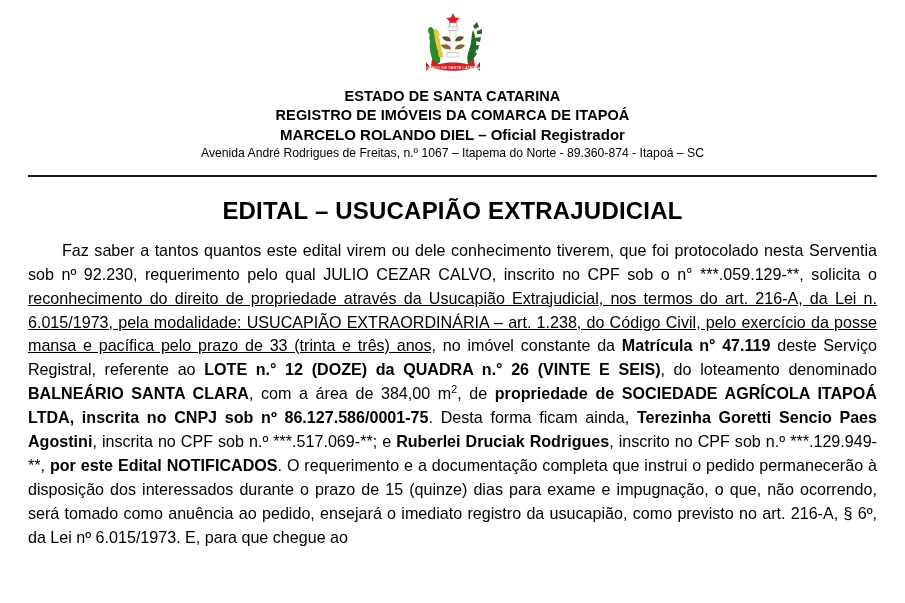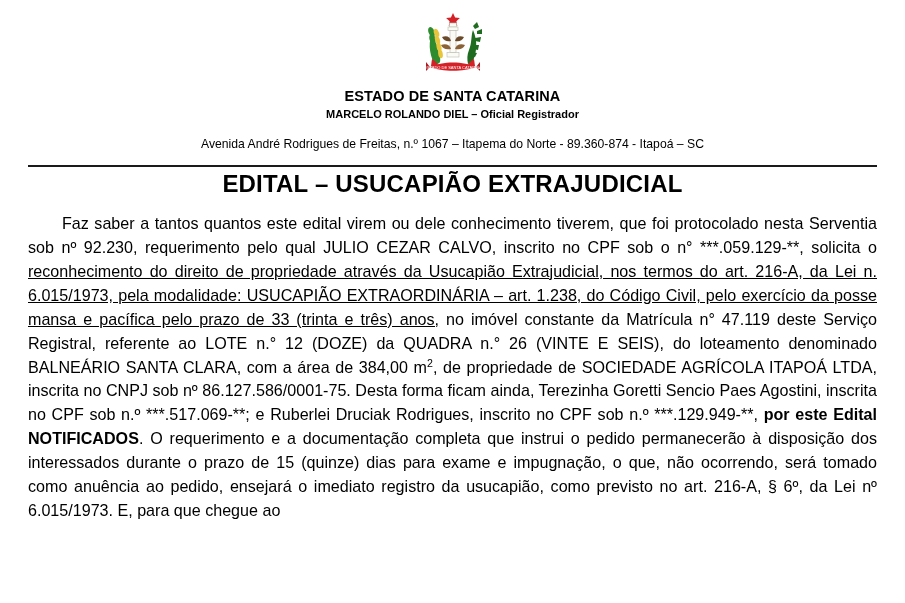--- a/index.html
+++ b/index.html
@@ -40,56 +40,57 @@
     text-align: center;
     line-height: 1.28;
   }
   .hdr-l1, .hdr-l2 {
     font-weight: bold;
     font-size: 14.5px;
     letter-spacing: 0.1px;
   }
   .hdr-l3 {
     font-weight: bold;
-    font-size: 11px;
+    font-size: 15px;
     margin-top: 1px;
   }
   .hdr-l4, .hdr-l5 {
     font-size: 12.2px;
-    margin-top: 16px;
+    margin-top: 2px;
   }
 
   
   .divider {
     margin: 13px 0 0 0;
     height: 3px;
     border-top: 2.2px solid #1a1a1a;
     width: 100%;
   }
 
   
   .doc-title {
     text-align: center;
     font-weight: bold;
     font-size: 24px;
     letter-spacing: 0.2px;
+    margin-top: 17px;
     margin-bottom: 4px;
   }
 
   
   .body-text {
     margin-top: 14px;
     font-size: 16.1px;
     line-height: 1.485;
     text-align: justify;
     text-justify: inter-word;
     text-indent: 34px;
     hyphens: none;
   }
-  .body-text b { font-weight: normal; }
+  .body-text b { font-weight: bold; }
   .u { text-decoration: underline; }
   .bu { font-weight: bold; }
   sup { font-size: 0.66em; vertical-align: super; line-height: 0; }
 </style>
 </head>
 <body>
 
 <div class="page">
 
   <div class="emblem-wrap">
@@ -136,20 +137,21 @@
       <path d="M10 58 l-4 -5 0 9 z" fill="#b01a20"></path>
       <path d="M56 58 l4 -5 0 9 z" fill="#b01a20"></path>
       <path d="M12 50 C16 52 18 55 18 57 L11 57 Z" fill="#d42027"></path>
       <path d="M54 50 C50 52 48 55 48 57 L55 57 Z" fill="#d42027"></path>
       <text x="33" y="59.5" font-size="4" fill="#ffffff" text-anchor="middle" font-family="'Liberation Sans', sans-serif">ESTADO DE SANTA CATARINA</text>
     </svg>
   </div>
 
   <div class="hdr">
     <div class="hdr-l1">ESTADO DE SANTA CATARINA</div>
+    <div class="hdr-l2">REGISTRO DE IMÓVEIS DA COMARCA DE ITAPOÁ</div>
     <div class="hdr-l3">MARCELO ROLANDO DIEL – Oficial Registrador</div>
     <div class="hdr-l4">Avenida André Rodrigues de Freitas, n.º 1067 – Itapema do Norte - 89.360-874 - Itapoá – SC</div>
   </div>
 
   <div class="divider"></div>
 
   <div class="doc-title">EDITAL – USUCAPIÃO EXTRAJUDICIAL</div>
 
   <div class="body-text">
     <span>Faz saber a tantos quantos este edital virem ou dele conhecimento tiverem, que foi protocolado nesta Serventia sob nº 92.230, requerimento pelo qual JULIO CEZAR CALVO, inscrito no CPF sob o n° ***.059.129-**, solicita o </span><span class="u">reconhecimento do direito de propriedade através da Usucapião Extrajudicial, nos termos do art. 216-A, da Lei n. 6.015/1973, pela modalidade: USUCAPIÃO EXTRAORDINÁRIA – art. 1.238, do Código Civil, pelo exercício da posse mansa e pacífica pelo prazo de 33 (trinta e três) anos,</span><span> no imóvel constante da </span><b>Matrícula n° 47.119</b><span> deste Serviço Registral, referente ao </span><b>LOTE n.° 12 (DOZE) da QUADRA n.° 26 (VINTE E SEIS)</b><span>, do loteamento denominado </span><b>BALNEÁRIO SANTA CLARA</b><span>, com a área de 384,00 m</span><sup>2</sup><span>, de </span><b>propriedade de SOCIEDADE AGRÍCOLA ITAPOÁ LTDA, inscrita no CNPJ sob nº 86.127.586/0001-75</b><span>. Desta forma ficam ainda, </span><b>Terezinha Goretti Sencio Paes Agostini</b><span>, inscrita no CPF sob n.º ***.517.069-**; e </span><b>Ruberlei Druciak Rodrigues</b><span>, inscrito no CPF sob n.º ***.129.949-**, </span><span class="bu">por este Edital NOTIFICADOS</span><span>. O requerimento e a documentação completa que instrui o pedido permanecerão à disposição dos interessados durante o prazo de 15 (quinze) dias para exame e impugnação, o que, não ocorrendo, será tomado como anuência ao pedido, ensejará o imediato registro da usucapião, como previsto no art. 216-A, § 6º, da Lei nº 6.015/1973. E, para que chegue ao</span>

